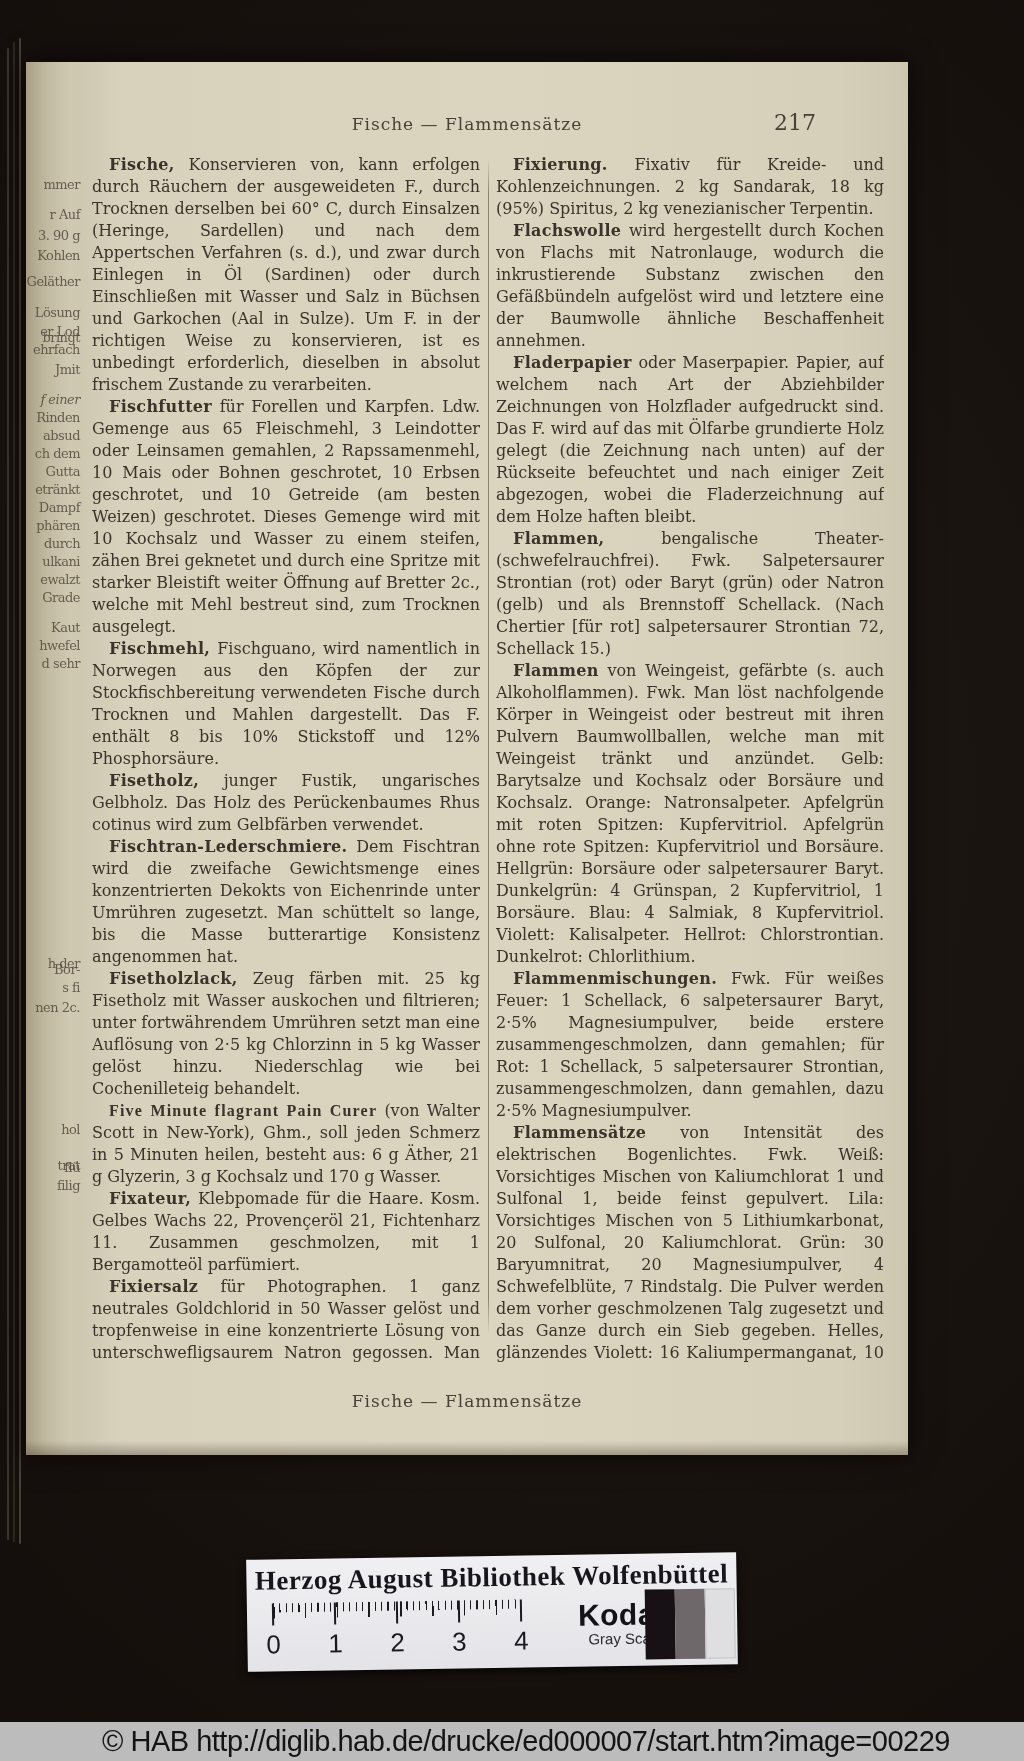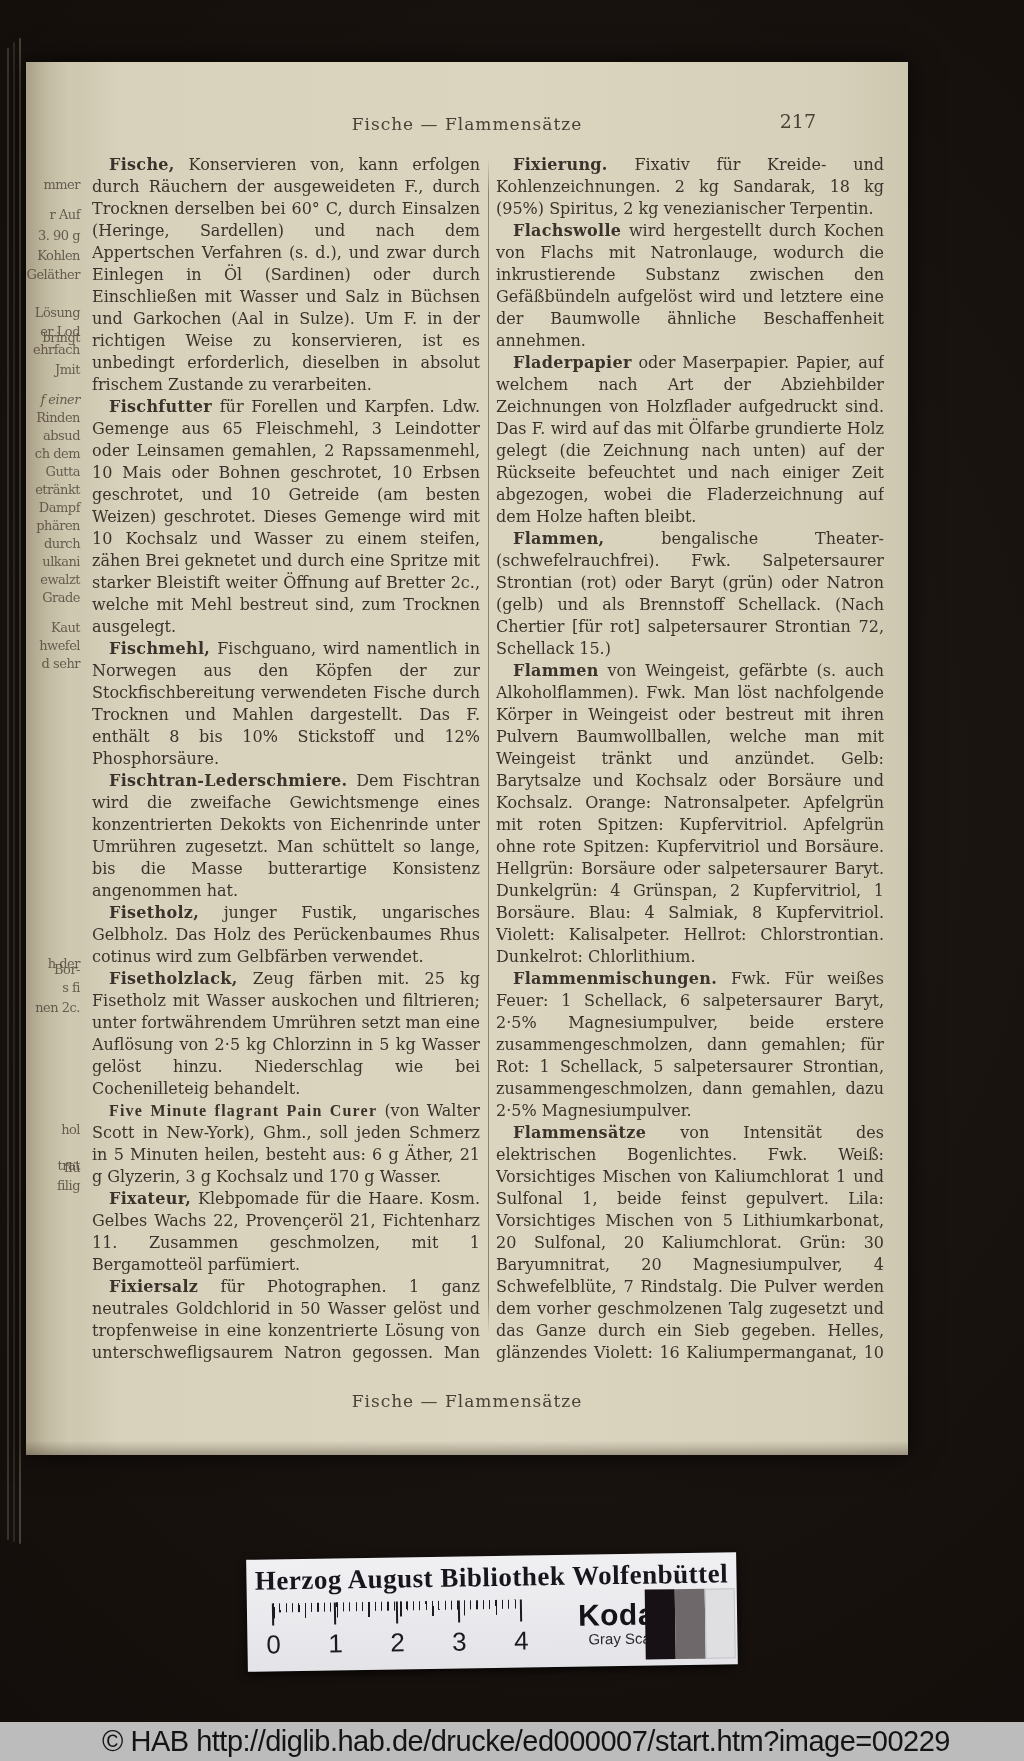--- a/index.html
+++ b/index.html
@@ -33,21 +33,21 @@
   .page::after{ 
     content:"";position:absolute;left:0;right:0;bottom:0;height:14px;
     background:linear-gradient(180deg,rgba(0,0,0,0),rgba(60,48,36,.35));
   }
   
   .gutter{position:absolute;left:0;top:0;width:62px;height:100%;
     background:linear-gradient(90deg,#a99f86 0%, #c2bba2 35%, #cfc9b2 70%, rgba(207,201,178,0) 100%);}
   .frag{position:absolute;right:8px;font-size:13px;color:#55493c;white-space:nowrap;letter-spacing:-.5px;opacity:.85;}
 
   .running-head{position:absolute;top:52px;left:0;width:100%;text-align:center;font-size:17px;letter-spacing:1px;color:#4a4136;}
-  .page-number{position:absolute;top:48px;right:92px;font-size:19px;color:#4a4136;}
+  .page-number{position:absolute;top:48px;right:92px;font-size:22px;color:#4a4136;}
 
   .body-area{position:absolute;left:66px;top:92px;width:792px;height:1210px;display:flex;}
   .column{width:388px;height:100%;overflow:hidden;text-align:justify;font-size:16px;line-height:22px;}
   .col-divider{width:1px;margin:4px 7px 30px 8px;background:linear-gradient(180deg,rgba(90,78,62,0),#8d8270 3%,#8d8270 97%,rgba(90,78,62,0));}
   .entry{text-indent:17px;}
   .entry .term{font-weight:700;letter-spacing:.3px;}
   .entry.antiqua .term{font-family:"Liberation Serif",serif;letter-spacing:1.2px;}
 
   .running-foot{position:absolute;bottom:44px;left:0;width:100%;text-align:center;font-size:17px;letter-spacing:1px;color:#4a4136;}
 
@@ -91,21 +91,21 @@
   <div class="stack-line s1"></div>
   <div class="stack-line s2"></div>
   <div class="stack-line s3"></div>
 
   <div class="page">
     <div class="gutter">
         <span class="frag" style="top: 115px;">mmer</span>
         <span class="frag" style="top: 145px;">r Auf</span>
         <span class="frag" style="top: 166px;">3. 90 g</span>
         <span class="frag" style="top: 186px;">Kohlen</span>
-        <span class="frag" style="top: 205px;">Geläther</span>
+        <span class="frag" style="top: 212px;">Geläther</span>
         <span class="frag" style="top: 224px; margin-top: 44px;">bringt</span>
         <span class="frag" style="top: 243px;">Lösung</span>
         <span class="frag" style="top: 262px;">er Lod</span>
         <span class="frag" style="top: 280px;">ehrfach</span>
         <span class="frag" style="top: 300px;">Jmit</span>
         <span class="frag" style="top: 330px; font-style: italic;">f einer</span>
         <span class="frag" style="top: 348px;">Rinden</span>
         <span class="frag" style="top: 366px;">absud</span>
         <span class="frag" style="top: 384px;">ch dem</span>
         <span class="frag" style="top: 402px;">Gutta</span>
@@ -130,22 +130,22 @@
       </div>
 
     <div class="running-head">Fische — Flammensätze</div>
     <div class="page-number">217</div>
 
     <div class="body-area">
       <div class="column">
           <p class="entry"><b class="term">Fische,</b><span> Konservieren von, kann erfolgen durch Räuchern der ausgeweideten F., durch Trocknen derselben bei 60° C, durch Einsalzen (Heringe, Sardellen) und nach dem Appertschen Verfahren (s. d.), und zwar durch Einlegen in Öl (Sardinen) oder durch Einschließen mit Wasser und Salz in Büchsen und Garkochen (Aal in Sulze). Um F. in der richtigen Weise zu konservieren, ist es unbedingt erforderlich, dieselben in absolut frischem Zustande zu verarbeiten.</span></p>
           <p class="entry"><b class="term">Fischfutter</b><span> für Forellen und Karpfen. Ldw. Gemenge aus 65 Fleischmehl, 3 Leindotter oder Leinsamen gemahlen, 2 Rapssamenmehl, 10 Mais oder Bohnen geschrotet, 10 Erbsen geschrotet, und 10 Getreide (am besten Weizen) geschrotet. Dieses Gemenge wird mit 10 Kochsalz und Wasser zu einem steifen, zähen Brei geknetet und durch eine Spritze mit starker Bleistift weiter Öffnung auf Bretter 2c., welche mit Mehl bestreut sind, zum Trocknen ausgelegt.</span></p>
           <p class="entry"><b class="term">Fischmehl,</b><span> Fischguano, wird namentlich in Norwegen aus den Köpfen der zur Stockfischbereitung verwendeten Fische durch Trocknen und Mahlen dargestellt. Das F. enthält 8 bis 10% Stickstoff und 12% Phosphorsäure.</span></p>
+          <p class="entry"><b class="term">Fisetholz,</b><span> junger Fustik, ungarisches Gelbholz. Das Holz des Perückenbaumes Rhus cotinus wird zum Gelbfärben verwendet.</span></p>
           <p class="entry"><b class="term">Fischtran-Lederschmiere.</b><span> Dem Fischtran wird die zweifache Gewichtsmenge eines konzentrierten Dekokts von Eichenrinde unter Umrühren zugesetzt. Man schüttelt so lange, bis die Masse butterartige Konsistenz angenommen hat.</span></p>
-          <p class="entry"><b class="term">Fisetholz,</b><span> junger Fustik, ungarisches Gelbholz. Das Holz des Perückenbaumes Rhus cotinus wird zum Gelbfärben verwendet.</span></p>
           <p class="entry"><b class="term">Fisetholzlack,</b><span> Zeug färben mit. 25 kg Fisetholz mit Wasser auskochen und filtrieren; unter fortwährendem Umrühren setzt man eine Auflösung von 2·5 kg Chlorzinn in 5 kg Wasser gelöst hinzu. Niederschlag wie bei Cochenilleteig behandelt.</span></p>
           <p class="entry antiqua"><b class="term">Five Minute flagrant Pain Curer</b><span> (von Walter Scott in New-York), Ghm., soll jeden Schmerz in 5 Minuten heilen, besteht aus: 6 g Äther, 21 g Glyzerin, 3 g Kochsalz und 170 g Wasser.</span></p>
           <p class="entry"><b class="term">Fixateur,</b><span> Klebpomade für die Haare. Kosm. Gelbes Wachs 22, Provençeröl 21, Fichtenharz 11. Zusammen geschmolzen, mit 1 Bergamotteöl parfümiert.</span></p>
           <p class="entry"><b class="term">Fixiersalz</b><span> für Photographen. 1 ganz neutrales Goldchlorid in 50 Wasser gelöst und tropfenweise in eine konzentrierte Lösung von unterschwefligsaurem Natron gegossen. Man versetzt die Flüssigkeit mit sehr starkem Weingeist, wodurch das Salz in Form sehr kleiner Kristalle herausfällt. Diese werden mit starkem Weingeist abgespült und bei gewöhnlicher Temperatur auf Porzellanplatten getrocknet.</span></p>
         </div>
       <div class="col-divider"></div>
       <div class="column">
           <p class="entry"><b class="term">Fixierung.</b><span> Fixativ für Kreide- und Kohlenzeichnungen. 2 kg Sandarak, 18 kg (95%) Spiritus, 2 kg venezianischer Terpentin.</span></p>
           <p class="entry"><b class="term">Flachswolle</b><span> wird hergestellt durch Kochen von Flachs mit Natronlauge, wodurch die inkrustierende Substanz zwischen den Gefäßbündeln aufgelöst wird und letztere eine der Baumwolle ähnliche Beschaffenheit annehmen.</span></p>
           <p class="entry"><b class="term">Fladerpapier</b><span> oder Maserpapier. Papier, auf welchem nach Art der Abziehbilder Zeichnungen von Holzflader aufgedruckt sind. Das F. wird auf das mit Ölfarbe grundierte Holz gelegt (die Zeichnung nach unten) auf der Rückseite befeuchtet und nach einiger Zeit abgezogen, wobei die Fladerzeichnung auf dem Holze haften bleibt.</span></p>

